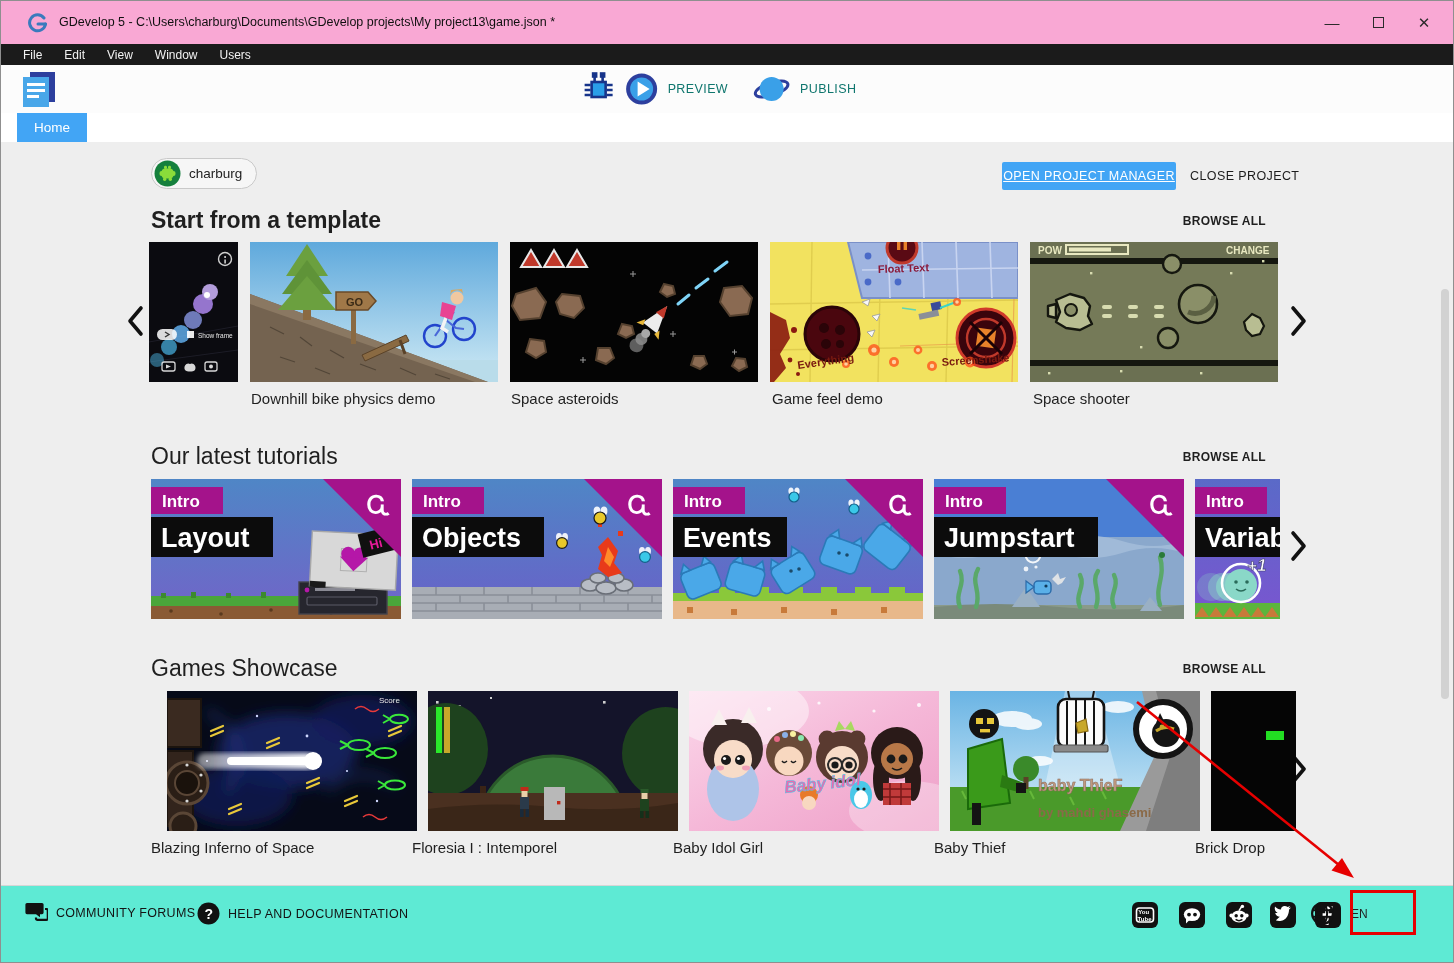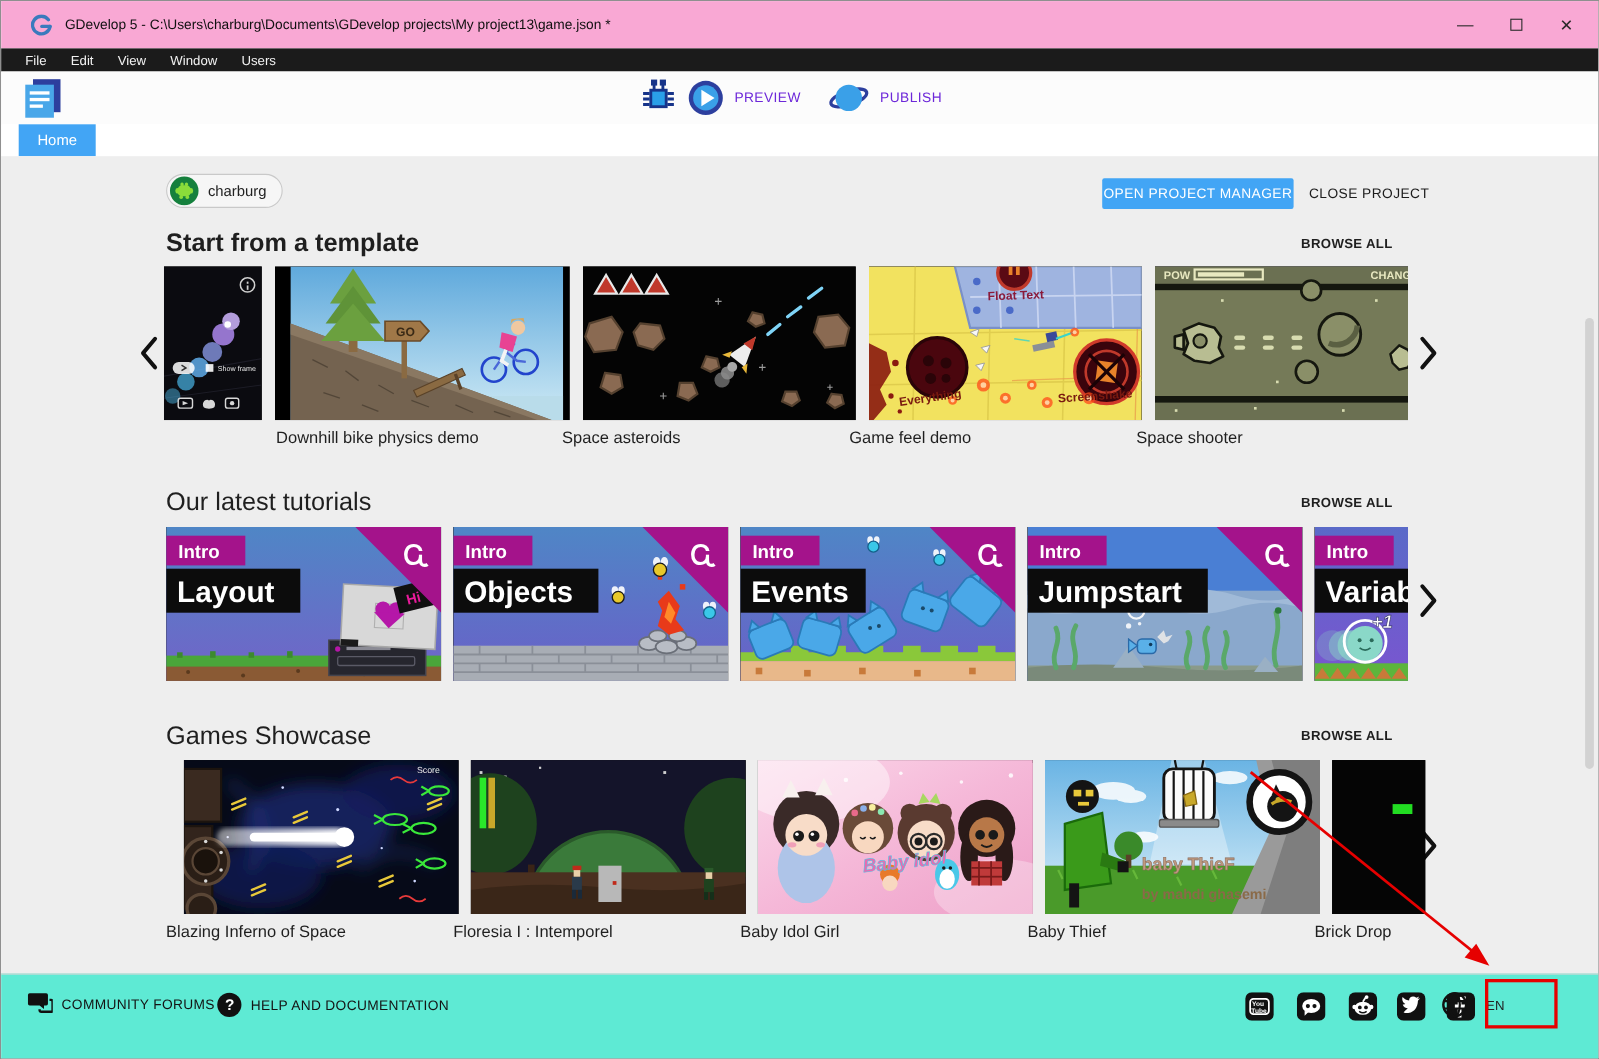--- a/index.html
+++ b/index.html
@@ -16,34 +16,34 @@
 
   
   .menubar{ position:absolute; left:0; top:43px; right:0; height:21px; background:#1b1b1b; display:flex; align-items:center; }
   .menu-item{ color:#f2f2f2; font-size:12px; padding:0 11px; height:100%; display:flex; align-items:center; }
   .menu-item:first-child{ padding-left:22px; }
 
   
   .toolbar{ position:absolute; left:0; top:64px; right:0; height:48px; background:#fcfcfc; }
   .pm-btn{ position:absolute; left:18px; top:5px; width:42px; height:40px; }
   .toolbar-center{ position:absolute; left:50%; top:0; transform:translateX(-50%); height:48px; display:flex; align-items:center; gap:9px; }
-  .toolbar-label{ font-size:12.5px; color:#6d28d9; letter-spacing:.4px; margin-right:16px; }
+  .toolbar-label{ font-size:12.5px; color:#0f766e; letter-spacing:.4px; margin-right:16px; }
   .tb-icon{ display:flex; align-items:center; }
 
   
   .tabbar{ position:absolute; left:0; top:112px; right:0; height:29px; background:#fff; }
   .tab-active{ position:absolute; left:16px; top:0; height:29px; background:#42a5f5; color:#fff; font-size:13.5px; display:flex; align-items:center; padding:0 17px; }
 
   
   .content{ position:absolute; left:0; top:141px; right:0; bottom:0; background:#eeeeee; }
   .scroll-thumb{ position:absolute; right:4px; top:147px; width:8px; height:410px; background:#d2d2d2; border-radius:4px; }
 
   .user-chip{ position:absolute; left:150px; top:157px; height:31px; border:1px solid #c9c9c9; border-radius:16px; background:#f6f6f6; display:flex; align-items:center; padding:0 14px 0 2px; gap:8px; }
   .user-chip span{ font-size:13.5px; color:#222; }
-  .btn-primary{ position:absolute; left:1001px; top:161px; width:174px; height:28px; background:#42a5f5; color:#fff; border:none; font-size:12.5px; letter-spacing:.4px; border-radius:2px; }
+  .btn-primary{ position:absolute; left:1001px; top:161px; width:174px; height:28px; background:#42a5f5; color:#fff; border:none; font-size:12.5px; letter-spacing:.4px; border-radius:2px;text-decoration:underline; }
   .btn-flat{ position:absolute; left:1183px; top:161px; height:28px; background:none; border:none; color:#1c1c1c; font-size:12.5px; letter-spacing:.4px; padding:0 6px; }
 
   .sec-title{ position:absolute; font-size:23px; font-weight:400; color:#1f1f1f; }
   .browse-all{ position:absolute; right:187px; font-size:12px; font-weight:600; color:#1f1f1f; letter-spacing:.3px; background:none; border:none; }
 
   .row{ position:absolute; height:140px; overflow:hidden; display:flex; }
   .row1{ left:148px; top:241px; width:1131px; gap:12px; }
   .row2{ left:150px; top:478px; width:1129px; gap:11px; }
   .row3{ left:150px; top:690px; width:1129px; gap:11px;margin-left:16px; }
   .card{ flex:0 0 auto; height:140px; overflow:hidden; position:relative; background:#000; }
@@ -203,21 +203,21 @@
         <rect x="38" y="89" width="7" height="7" fill="#ffffff" opacity="0.9"></rect>
         <text x="49" y="95.5" font-size="6.5" fill="#e8e8e8">Show frame</text>
         <rect x="13" y="120" width="13" height="9" rx="2" fill="none" stroke="#d8d8d8" stroke-width="1.3"></rect>
         <polygon points="17,122.5 22,124.5 17,126.5" fill="#d8d8d8"></polygon>
         <path d="M36,128 C34,124 38,120 41,122 C44,120 48,124 46,128 C44,130 38,130 36,128 Z" fill="#d8d8d8"></path>
         <rect x="56" y="120" width="12" height="9" rx="2" fill="none" stroke="#d8d8d8" stroke-width="1.3"></rect>
         <circle cx="62" cy="124.5" r="2" fill="#d8d8d8"></circle>
       </svg>
     </div>
 
-    <div class="card" style="width:268px;padding-left:14px;">
+    <div class="card" style="width:248px;">
       <svg width="248" height="140" viewBox="0 0 248 140">
         <defs>
           <linearGradient id="sky1" x1="0" y1="0" x2="0" y2="1">
             <stop offset="0" stop-color="#5fa9dc"></stop>
               <stop offset="1" stop-color="#cfeaf5"></stop>
           </linearGradient>
         </defs>
         <rect width="248" height="140" fill="url(#sky1)"></rect>
         <rect x="140" y="118" width="108" height="22" fill="#b9dcea"></rect>
         <polygon points="0,52 238,140 0,140" fill="#746350"></polygon>

